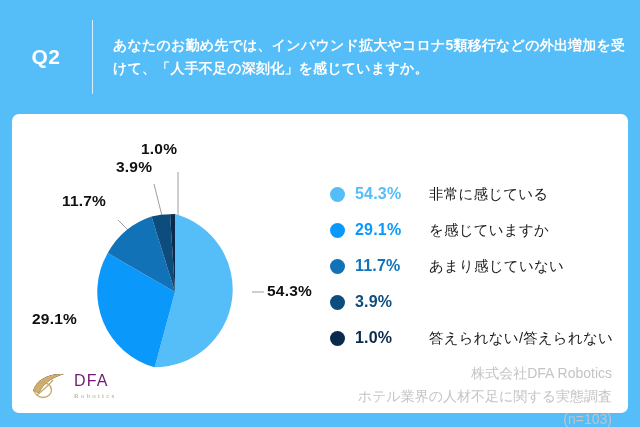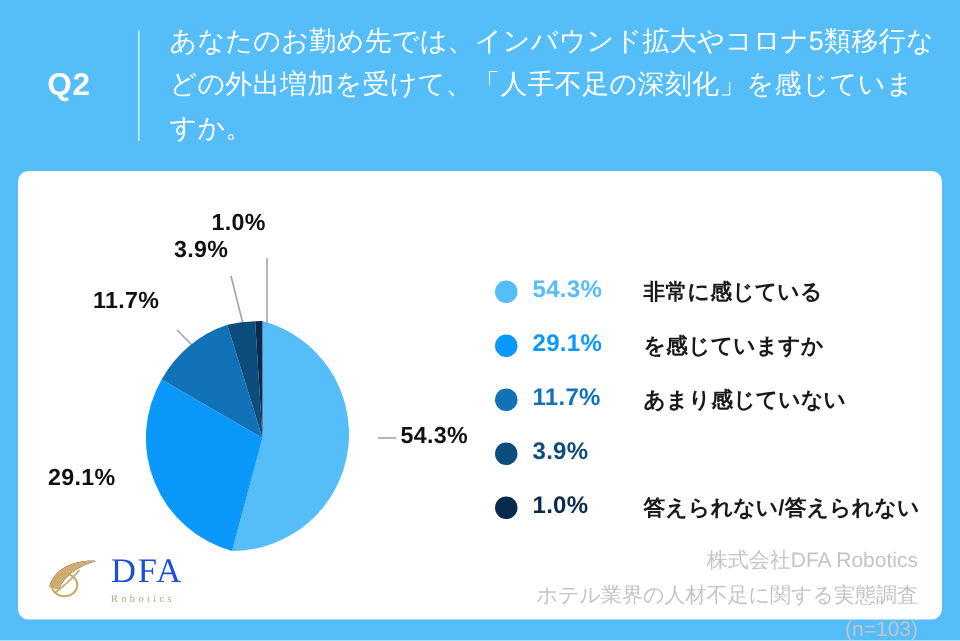--- a/index.html
+++ b/index.html
@@ -34,22 +34,22 @@
     flex: 0 0 auto;
   }
   #q-divider {
     width: 1px;
     height: 74px;
     background: rgba(255,255,255,0.75);
     flex: 0 0 auto;
   }
   #q-text {
     color: #ffffff;
-    font-size: 18px;
-    font-weight: normal;
+    font-size: 14px;
+    font-weight: bold;
     line-height: 1.62;
     padding-left: 20px;
     padding-right: 14px;
     letter-spacing: 0.2px;
   }
 
   
   #card {
     position: absolute;
     left: 12px;
@@ -100,21 +100,21 @@
   .legend-pct {
     width: 74px;
     margin-left: 10px;
     font-size: 16px;
     font-weight: bold;
     flex: 0 0 auto;
     letter-spacing: 0.2px;
   }
   .legend-label {
     font-size: 14.5px;
-    font-weight: bold;
+    font-weight: normal;
     color: #1a1a1a;
     letter-spacing: 0.2px;
     white-space: nowrap;
   }
 
   
   #logo {
     position: absolute;
     left: 18px;
     top: 252px;
@@ -124,23 +124,23 @@
     align-items: center;
   }
   #logo-mark { flex: 0 0 auto; }
   #logo-text {
     margin-left: 6px;
     display: flex;
     flex-direction: column;
     justify-content: center;
   }
   #logo-name {
-    font-family: Liberation Serif, serif;
-    font-size: 23px;
-    color: #1d4ed8;
+    font-family: Liberation Sans, sans-serif;
+    font-size: 16px;
+    color: #701a75;
     letter-spacing: 1.2px;
     line-height: 1;
   }
   #logo-sub {
     font-family: "Liberation Serif", "DejaVu Serif", serif;
     font-size: 7px;
     color: #b3a584;
     letter-spacing: 2.2px;
     margin-top: 4px;
     line-height: 1;

